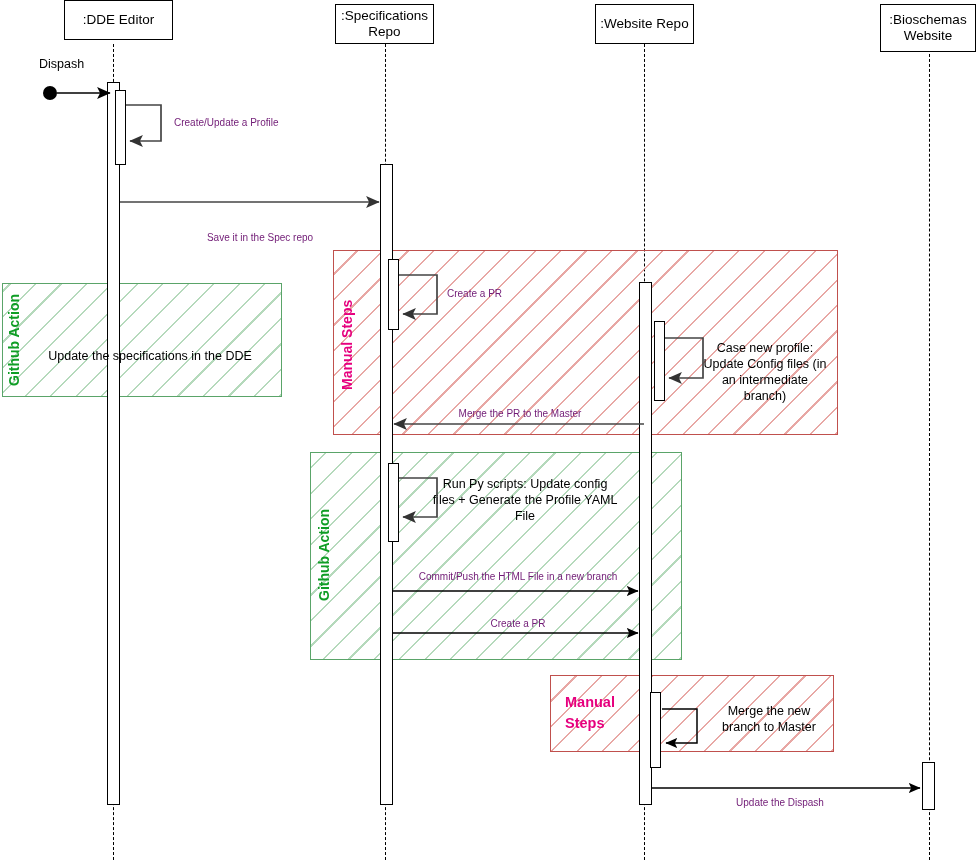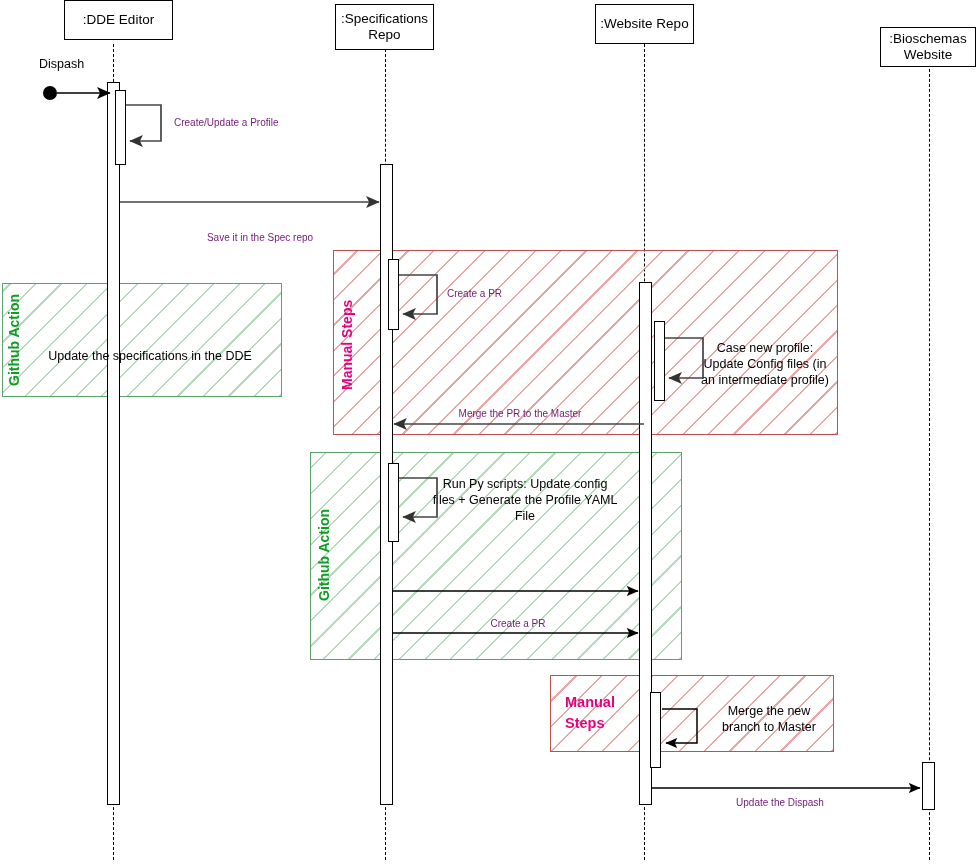--- a/index.html
+++ b/index.html
@@ -238,49 +238,50 @@
   </svg>
 
   <div class="msg-label left" style="left:174px; top:116px; text-align:left;">Create/Update a Profile</div>
 
   <div class="msg-label" style="left:130px; top:186px; width:260px;margin-top:45px;">Save it in the Spec repo</div>
 
   <div class="msg-label left" style="left:447px; top:287px; text-align:left;">Create a PR</div>
 
   <div class="note" style="left:700px; top:340px; width:130px;">
     <b>Case new profile:</b> 
-    <span>Update Config files (in an intermediate profile)</span>
+    <span>Update Config files (in an intermediate branch)</span>
   </div>
 
   <div class="msg-label" style="left:400px; top:407px; width:240px;">Merge the PR to the Master</div>
 
   <div class="note" style="left:430px; top:476px; width:190px;">
     <b>Run Py scripts:</b> 
     <span>Update config files + Generate the Profile YAML File</span>
   </div>
 
+  <div class="msg-label" style="left:396px; top:570px; width:244px;">Commit/Push the HTML File in a new branch</div>
 
   <div class="msg-label" style="left:396px; top:617px; width:244px;">Create a PR</div>
 
   <div class="note" style="left:710px; top:703px; width:118px; white-space:pre-line;">Merge the new
 branch to Master</div>
 
   <div class="msg-label" style="left:660px; top:796px; width:240px;">Update the Dispash</div>
 
   <div class="start-dot" style="left:43px; top:86px;"></div>
   <div class="start-label" style="left:39px; top:57px;">Dispash</div>
 
   <div class="lifeline-head" style="left:64px; top:0; width:109px; height:40px;">
     <span>:DDE Editor</span>
   </div>
-  <div class="lifeline-head" style="left:335px; top:4px; width:99px; height:46px; white-space:pre-line;">
+  <div class="lifeline-head" style="left:335px; top:4px; width:99px; height:40px; white-space:pre-line;">
     <span style="white-space:pre-line;">:Specifications
 Repo</span>
   </div>
   <div class="lifeline-head" style="left:595px; top:4px; width:99px; height:40px;">
     <span>:Website Repo</span>
   </div>
-  <div class="lifeline-head" style="left:880px; top:4px; width:96px; height:40px; white-space:pre-line;margin-top:23px;">
+  <div class="lifeline-head" style="left:880px; top:4px; width:96px; height:48px; white-space:pre-line;">
     <span style="white-space:pre-line;">:Bioschemas
 Website</span>
   </div>
 
 </div>
 
 </body></html>

